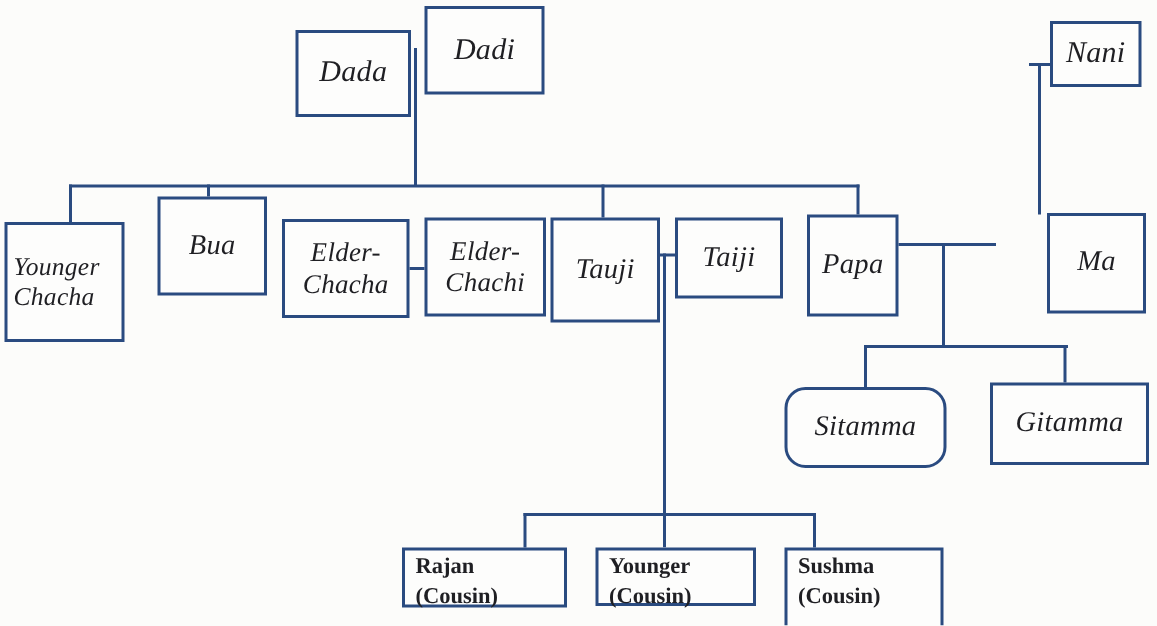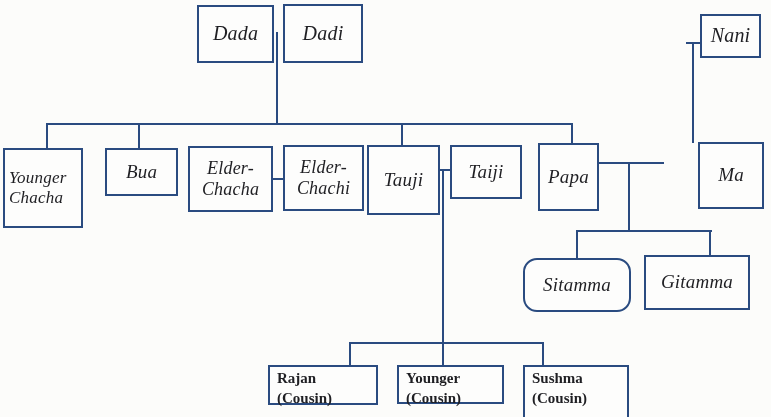--- a/index.html
+++ b/index.html
@@ -72,38 +72,38 @@
   <div class="hl" style="left:349px;top:342px;width:195px;"></div>
   <div class="vl" style="left:349px;top:342px;height:24px;"></div>
   <div class="vl" style="left:542px;top:342px;height:24px;"></div>
 
   <div class="hl" style="left:596px;top:162px;width:68px;"></div>
   <div class="vl" style="left:628px;top:162px;height:70px;"></div>
   <div class="hl" style="left:576px;top:230px;width:136px;"></div>
   <div class="vl" style="left:576px;top:230px;height:30px;"></div>
   <div class="vl" style="left:709px;top:230px;height:27px;"></div>
 
-  <div class="box" style="left:197px;top:5px;width:77px;height:58px;font-size:20px;">Dada</div>
+  <div class="box" style="left:197px;top:20px;width:77px;height:58px;font-size:20px;">Dada</div>
   <div class="box" style="left:283px;top:4px;width:80px;height:59px;font-size:20px;">Dadi</div>
   <div class="box" style="left:700px;top:14px;width:61px;height:44px;font-size:20px;">Nani</div>
 
   <div class="box left-text" style="left:3px;top:148px;width:80px;height:80px;font-size:17px;">Younger
 Chacha</div>
-  <div class="box" style="left:105px;top:148px;width:73px;height:48px;font-size:19px;">Bua</div>
+  <div class="box" style="left:105px;top:131px;width:73px;height:66px;font-size:19px;">Bua</div>
   <div class="box" style="left:188px;top:146px;width:85px;height:66px;font-size:18px;">Elder-
 Chacha</div>
   <div class="box" style="left:283px;top:145px;width:81px;height:66px;font-size:18px;">Elder-
 Chachi</div>
   <div class="box" style="left:367px;top:145px;width:73px;height:70px;font-size:19px;">Tauji</div>
   <div class="box" style="left:450px;top:145px;width:72px;height:54px;font-size:19px;">Taiji</div>
   <div class="box" style="left:538px;top:143px;width:61px;height:68px;font-size:19px;">Papa</div>
   <div class="box" style="left:698px;top:142px;width:66px;height:67px;font-size:19px;">Ma</div>
 
   <div class="box" style="left:523px;top:258px;width:108px;height:54px;font-size:19px;border-radius:14px;">Sitamma</div>
-  <div class="box" style="left:644px;top:255px;width:106px;height:55px;font-size:19px;">Gitamma</div>
+  <div class="box" style="left:660px;top:255px;width:106px;height:55px;font-size:19px;">Gitamma</div>
 
   <div class="box cousin" style="left:268px;top:365px;width:110px;height:40px;font-size:15px;">Rajan
 (Cousin)</div>
   <div class="box cousin" style="left:397px;top:365px;width:107px;height:39px;font-size:15px;">Younger
 (Cousin)</div>
   <div class="box cousin" style="left:523px;top:365px;width:106px;height:58px;font-size:15px;">Sushma
 (Cousin)</div>
 
 </div>
 

